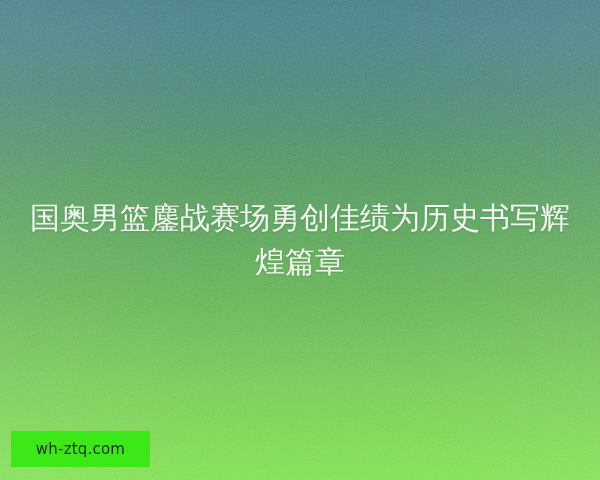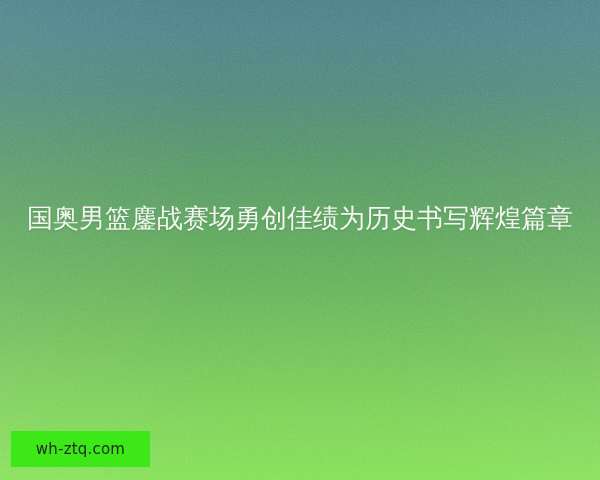--- a/index.html
+++ b/index.html
@@ -67,21 +67,21 @@
 
   
   #headline {
     position: absolute;
     left: 0;
     right: 0;
     top: 196px;
     text-align: center;
     color: #f4f7f2;
     font-family: "DejaVu Sans", "Liberation Sans", sans-serif;
-    font-size: 26px;
+    font-size: 30px;
     line-height: 44px;
     letter-spacing: 0px;
     font-weight: 400;
     padding: 0 18px;
     box-sizing: border-box;
     text-shadow: 0 1px 2px rgba(40,70,40,0.18);
     white-space: normal;
     word-break: break-word;
   }
 

